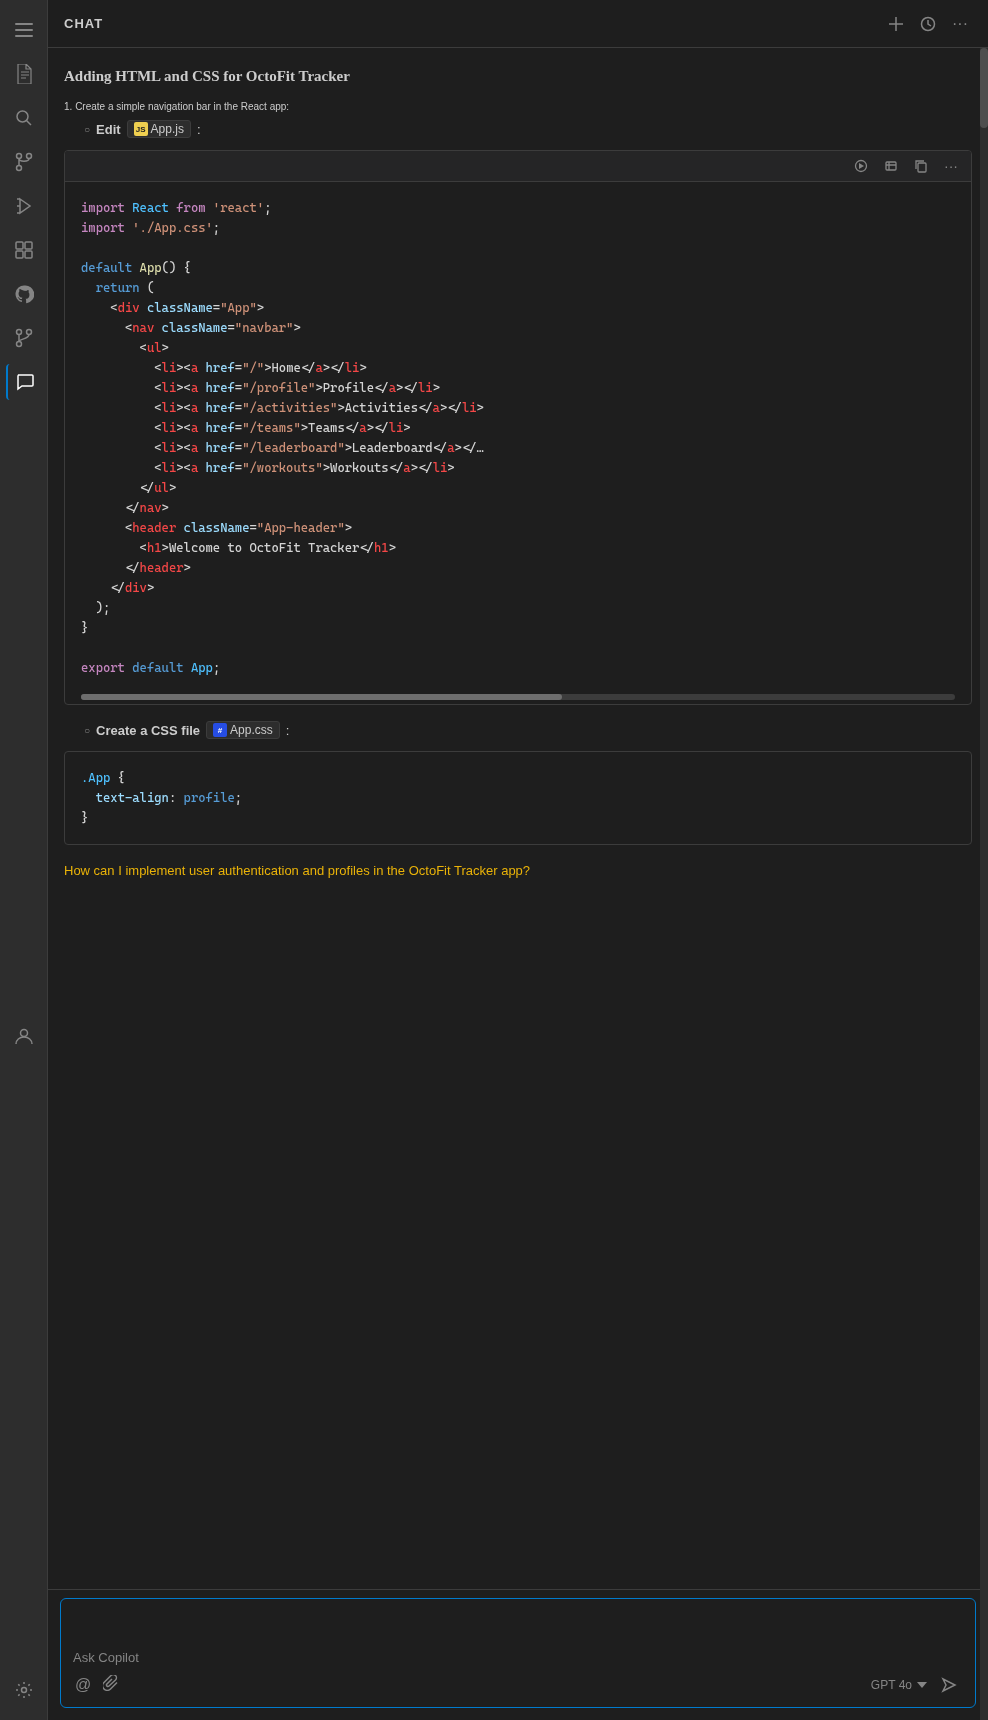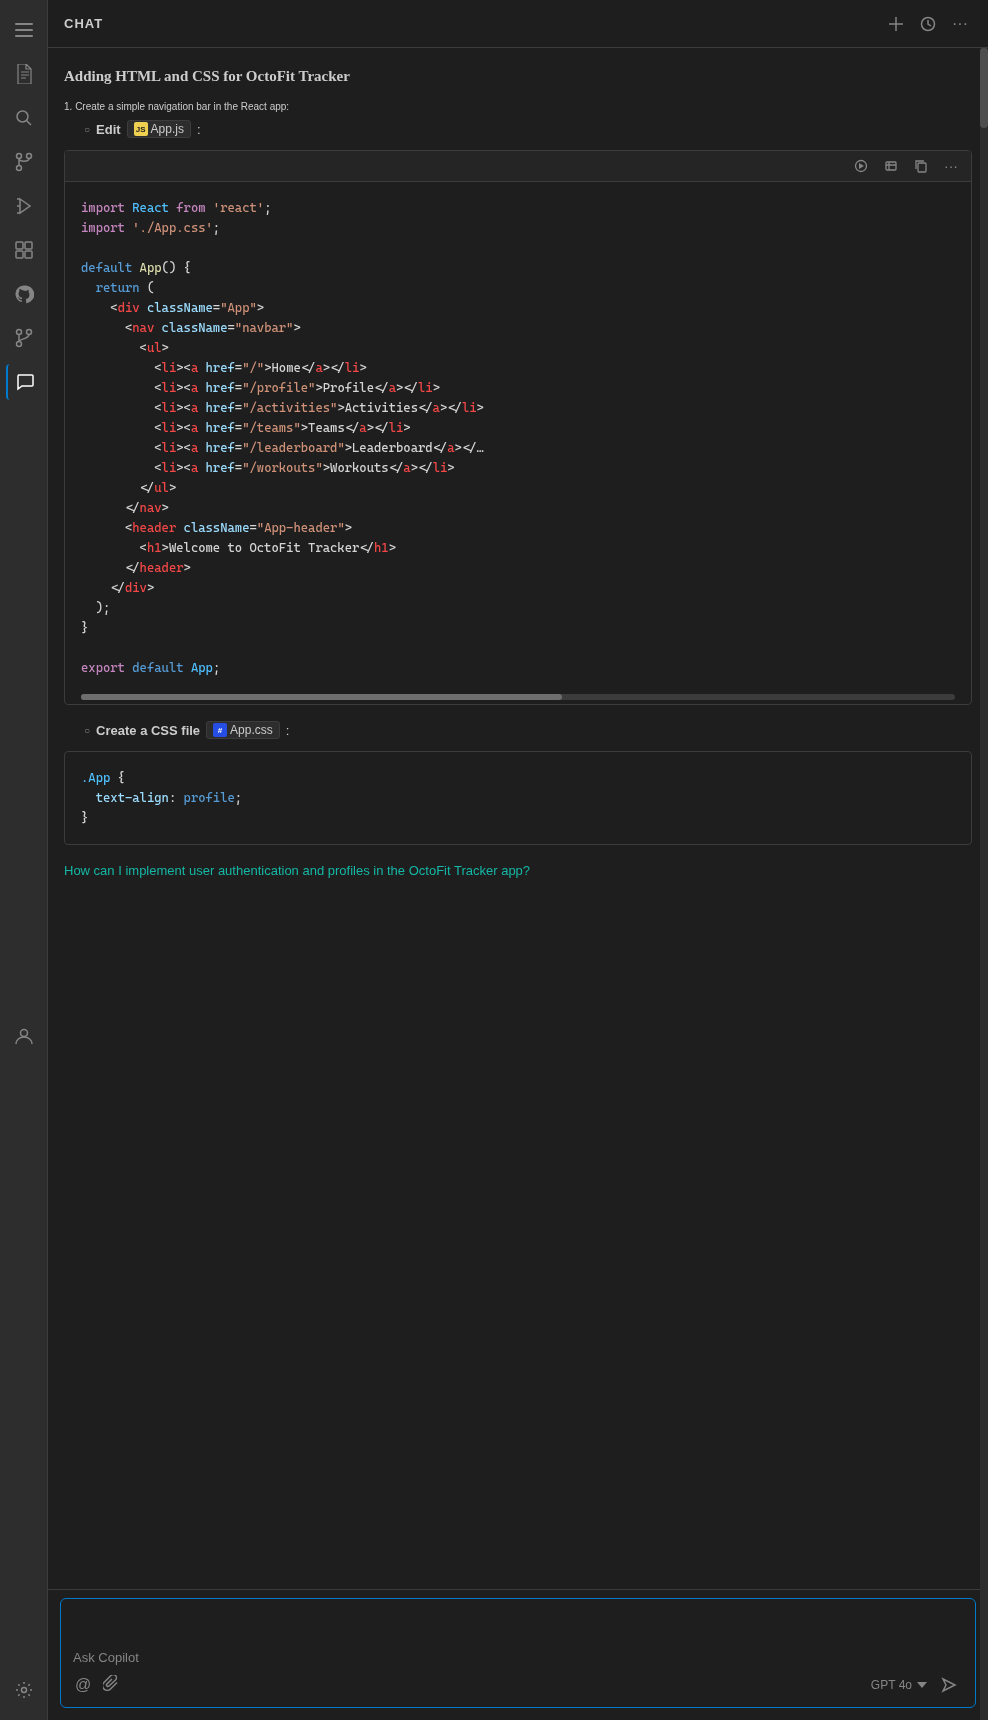--- a/index.html
+++ b/index.html
@@ -226,21 +226,21 @@
     .fn { color: #dcdcaa; }      
     .str { color: #ce9178; }     
     .tag { color: #f44747; }     
     .attr { color: #9cdcfe; }    
     .val { color: #ce9178; }    
     .imp { color: #c586c0; }     
     .cls { color: #4fc1ff; }     
 
     
     .suggestion-link {
-      color: #14b8a6;
+      color: #eab308;
       font-size: 13px;
       text-decoration: none;
       line-height: 1.5;
       display: block;
       margin: 0 0;
     }
 
     
     .input-area {
       border-top: 1px solid #3c3c3c;

